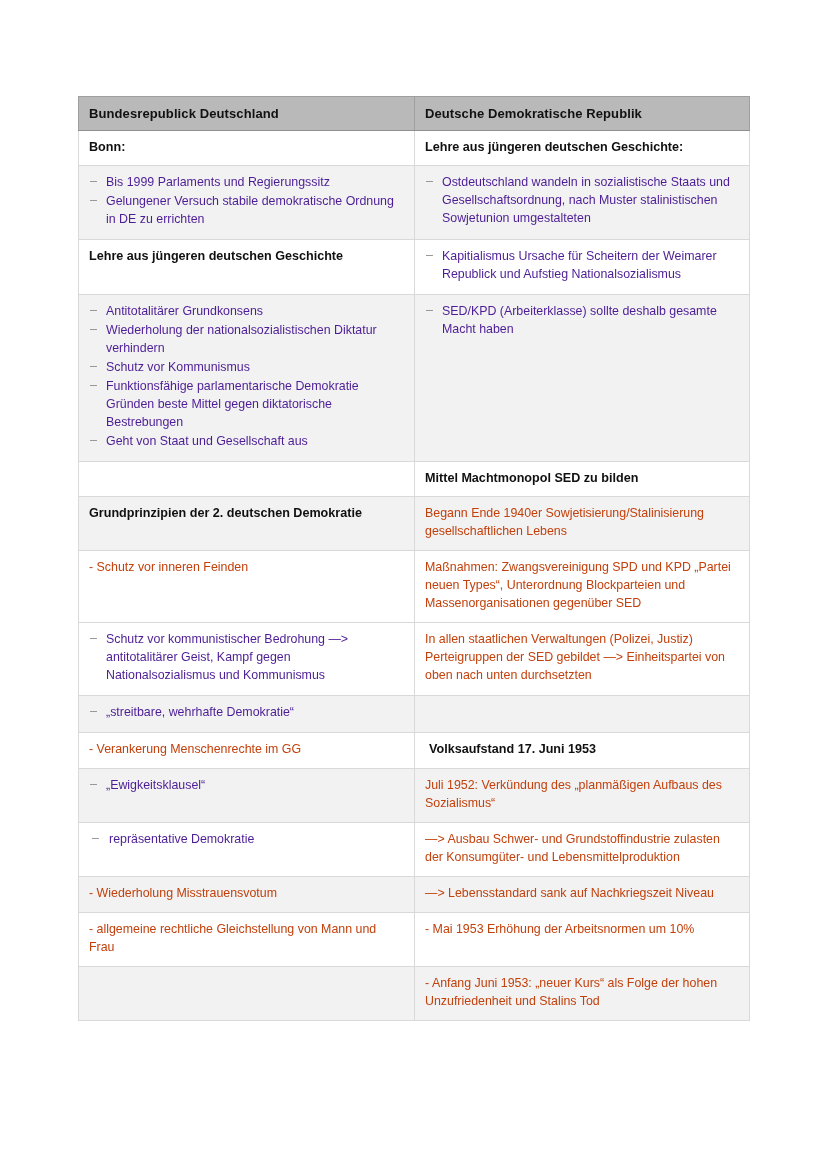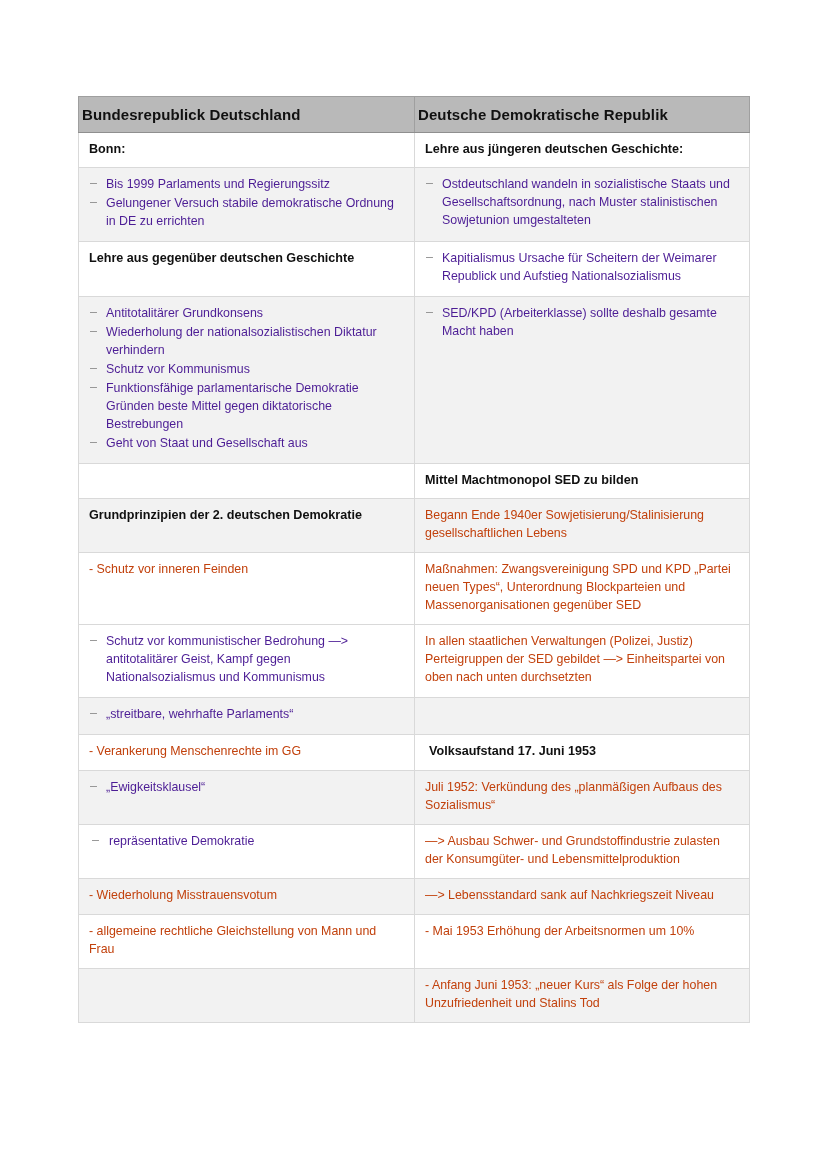--- a/index.html
+++ b/index.html
@@ -38,24 +38,24 @@
     background: #ffffff;
   }
 
   table.cmp col.c-left  { width: 336px; }
   table.cmp col.c-right { width: 335px; }
 
   
   thead th {
     background: #b9b9b9;
     color: #111111;
-    font-size: 15px;
+    font-size: 13px;
     font-weight: bold;
     text-align: left;
-    padding: 9px 10px 9px 3px;
+    padding: 9px 10px 9px 10px;
     border: 1px solid #9f9f9f;
     border-bottom: 1px solid #8f8f8f;
     vertical-align: middle;
     letter-spacing: 0.1px;
   }
 
   
   tbody td {
     border: 1px solid #d9d9d9;
     padding: 8px 11px 9px 10px;
@@ -146,21 +146,21 @@
               </ul>
             </td>
             <td>
               <ul class="dashlist">
                 <li>Ostdeutschland wandeln in sozialistische Staats und Gesellschaftsordnung, nach Muster stalinistischen Sowjetunion umgestalteten</li>
               </ul>
             </td>
           </tr>
           <tr>
             <td>
-              <div class="cell-title">Lehre aus gegenüber deutschen Geschichte</div>
+              <div class="cell-title">Lehre aus jüngeren deutschen Geschichte</div>
             </td>
             <td>
               <ul class="dashlist">
                 <li>Kapitialismus Ursache für Scheitern der Weimarer Republick und Aufstieg Nationalsozialismus</li>
               </ul>
             </td>
           </tr>
           <tr class="shaded">
             <td>
               <ul class="dashlist">
@@ -205,21 +205,21 @@
                 <li>Schutz vor kommunistischer Bedrohung —&gt; antitotalitärer Geist, Kampf gegen Nationalsozialismus und Kommunismus</li>
               </ul>
             </td>
             <td>
               <div class="plain">In allen staatlichen Verwaltungen (Polizei, Justiz) Perteigruppen der SED gebildet —&gt; Einheitspartei von oben nach unten durchsetzten</div>
             </td>
           </tr>
           <tr class="shaded">
             <td>
               <ul class="dashlist">
-                <li>„streitbare, wehrhafte Parlaments“</li>
+                <li>„streitbare, wehrhafte Demokratie“</li>
               </ul>
             </td>
             <td class="empty"></td>
           </tr>
           <tr>
             <td>
               <div class="plain">- Verankerung Menschenrechte im GG</div>
             </td>
             <td>
               <div class="cell-title indented"> Volksaufstand 17. Juni 1953</div>

